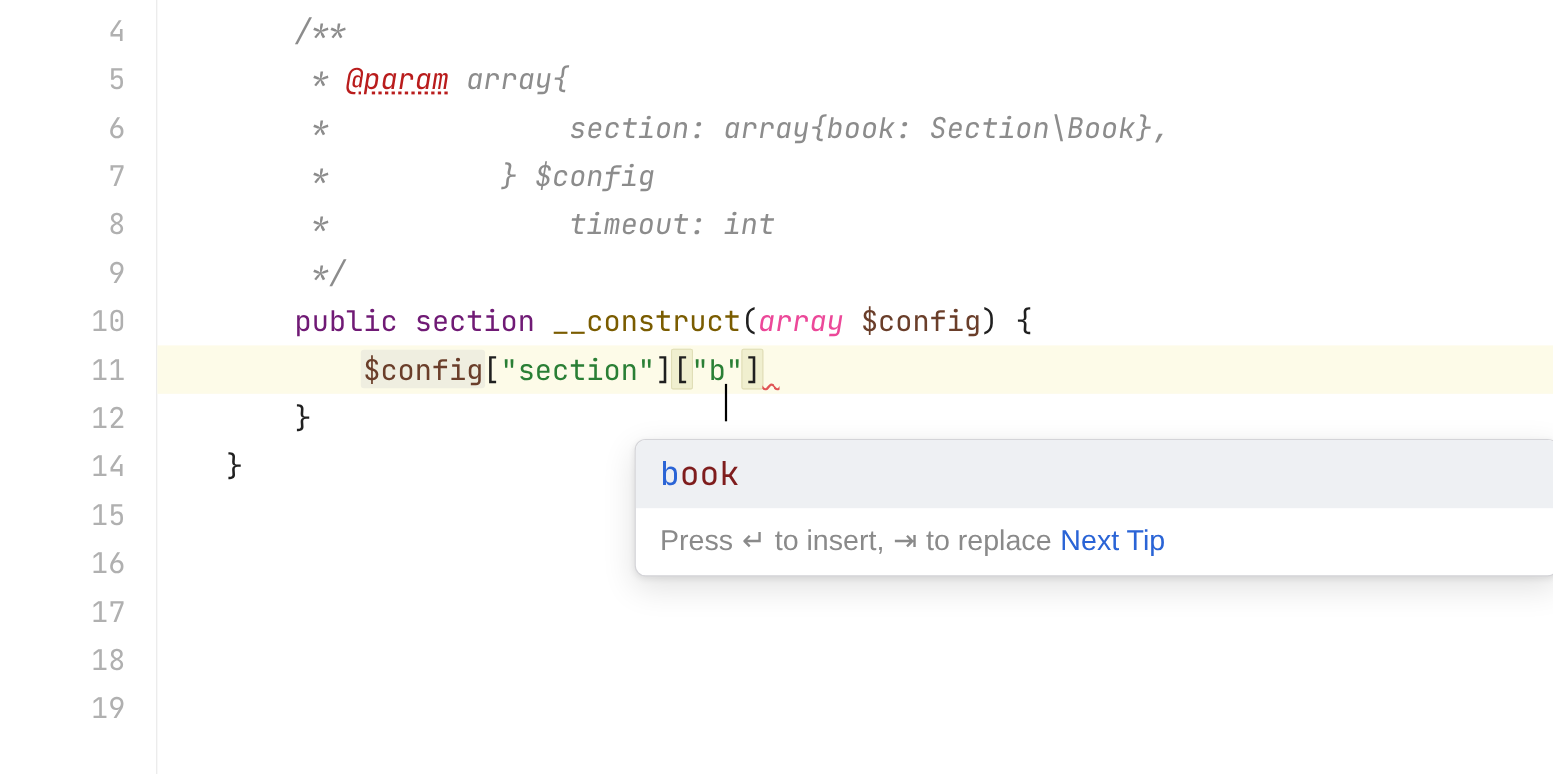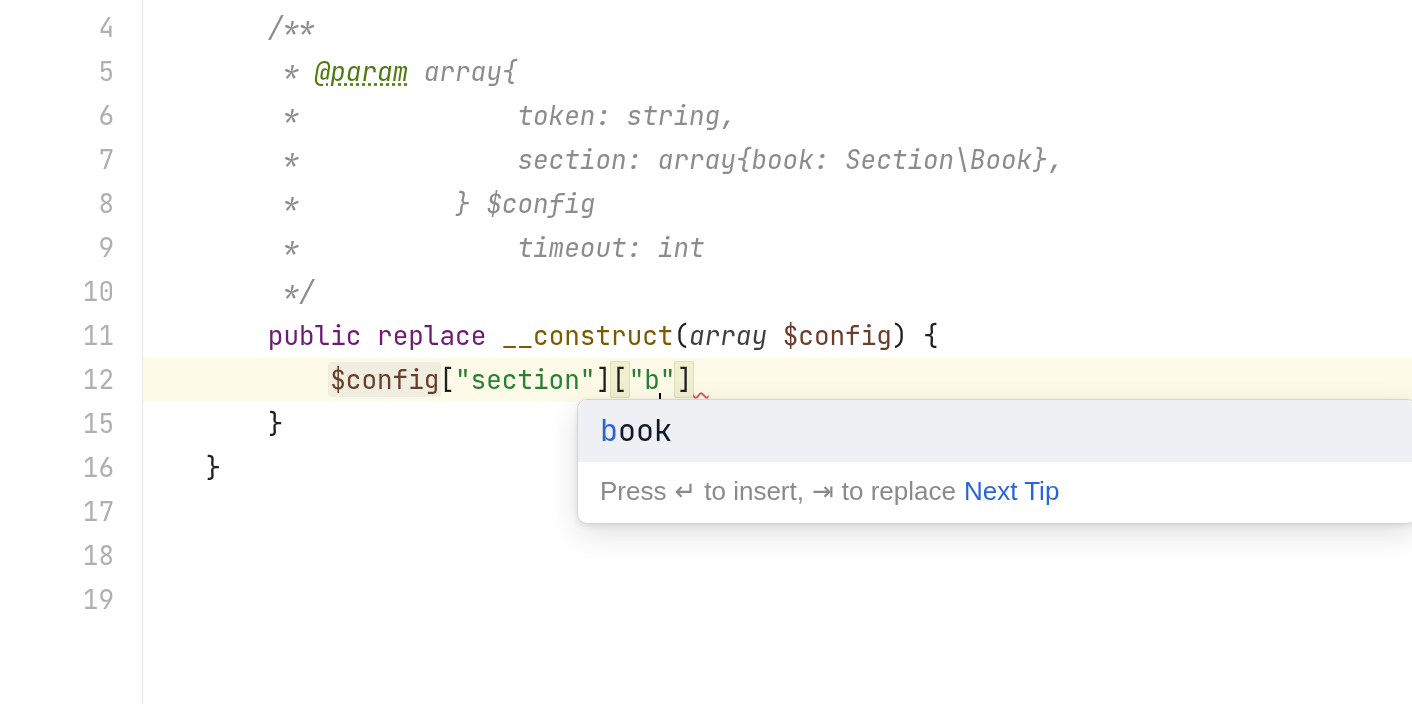--- a/index.html
+++ b/index.html
@@ -55,25 +55,25 @@
     position: absolute;
     left: -143px;
     width: 143px;
     height: 44px;
     background: #fdfbe8;
     z-index: -1;
   }
   
   .c-comment   { color: #8c8c8c; font-style: italic; }
   .c-docstar   { color: #8c8c8c; font-style: italic; }
-  .c-tag       { color: #4d7c0f; font-style: italic; text-decoration: underline dotted; }
+  .c-tag       { color: #b91c1c; font-style: italic; text-decoration: underline dotted; }
   .c-string    { color: #2a7f35; }
   .c-var       { color: #6a3e2a; }
   .c-keyword   { color: #701a75; }
-  .c-type      { color: #404040; font-style: italic; margin-top: 12px; }
+  .c-type      { color: #ec4899; font-style: italic; margin-top: 12px; }
   .c-func      { color: #7a5c00; }
   .c-default   { color: #202020; }
   .c-paren     { color: #202020; }
 
   .hl-bracket  { background: #f0efcf; border: 1px solid #e0deb7; border-radius: 2px; padding: 0 1px; margin: 0 -1px; }
   .hl-ident    { background: #efeee0; border-radius: 3px; padding: 0 2px; margin: 0 -2px; }
 
   .caret {
     display: inline-block;
     width: 0;
@@ -110,21 +110,21 @@
   .popup .item {
     background: #eef0f3;
     padding: 12px 22px 14px 22px;
     font-size: 30px;
     line-height: 36px;
     font-style: normal;
     font-family: "JetBrains Mono", ui-monospace, monospace;
     cursor: pointer;
   }
   .popup .item .match { color: #2a64d6; }
-  .popup .item .rest  { color: #0f172a; }
+  .popup .item .rest  { color: #7f1d1d; }
   .popup .hint {
     padding: 14px 22px 16px 22px;
     font-size: 26px;
     color: #8a8a8a;
     font-family: -apple-system, "Segoe UI", Helvetica, Arial, sans-serif;
     display: flex;
     align-items: center;
     gap: 8px;
   }
   .popup .hint .link { color: #2a64d6; cursor: pointer; }
@@ -141,44 +141,44 @@
   <div class="gutter">
     <div class="ln">4</div>
     <div class="ln">5</div>
     <div class="ln">6</div>
     <div class="ln">7</div>
     <div class="ln">8</div>
     <div class="ln">9</div>
     <div class="ln">10</div>
     <div class="ln">11</div>
     <div class="ln">12</div>
+    <div class="ln">14</div>
     <div class="ln">15</div>
     <div class="ln">16</div>
     <div class="ln">17</div>
     <div class="ln">18</div>
     <div class="ln">19</div>
   </div>
 
   <div class="code">
 
     <div class="line"><span class="c-comment"><span>        </span><span>/**</span></span></div>
 
     <div class="line"><span class="c-docstar">         </span><span class="c-docstar">* </span><span class="c-tag">@param</span><span class="c-comment"> array{</span></div>
 
-    <div class="line"><span class="c-docstar">         </span><span class="c-docstar">*              </span><span class="c-comment">token: string,</span></div>
 
     <div class="line"><span class="c-docstar">         </span><span class="c-docstar">*              </span><span class="c-comment">section: array{book: Section\Book},</span></div>
 
     <div class="line"><span class="c-docstar">         </span><span class="c-docstar">*          </span><span class="c-comment">} $config</span></div>
 
     <div class="line"><span class="c-docstar">         </span><span class="c-docstar">*              </span><span class="c-comment">timeout: int</span></div>
 
     <div class="line"><span class="c-docstar">         </span><span class="c-comment">*/</span></div>
 
-    <div class="line"><span>        </span><span class="c-keyword">public</span><span> </span><span class="c-keyword">replace</span><span> </span><span class="c-func">__construct</span><span class="c-paren">(</span><span class="c-type">array</span><span> </span><span class="c-var">$config</span><span class="c-paren">)</span><span class="c-default"> {</span></div>
+    <div class="line"><span>        </span><span class="c-keyword">public</span><span> </span><span class="c-keyword">section</span><span> </span><span class="c-func">__construct</span><span class="c-paren">(</span><span class="c-type">array</span><span> </span><span class="c-var">$config</span><span class="c-paren">)</span><span class="c-default"> {</span></div>
 
     <div class="line current"><span>            </span><span class="c-var hl-ident">$config</span><span class="c-default">[</span><span class="c-string">"section"</span><span class="c-default">]</span><span class="c-default hl-bracket">[</span><span class="c-string">"b</span><span class="caret"></span><span class="c-string">"</span><span class="c-default hl-bracket">]</span><span class="error-squiggle"> </span></div>
 
     <div class="line"><span>        </span><span class="c-default">}</span></div>
 
     <div class="line"><span>    </span><span class="c-default">}</span></div>
 
     <div class="line"></div>
     <div class="line"></div>
     <div class="line"></div>

